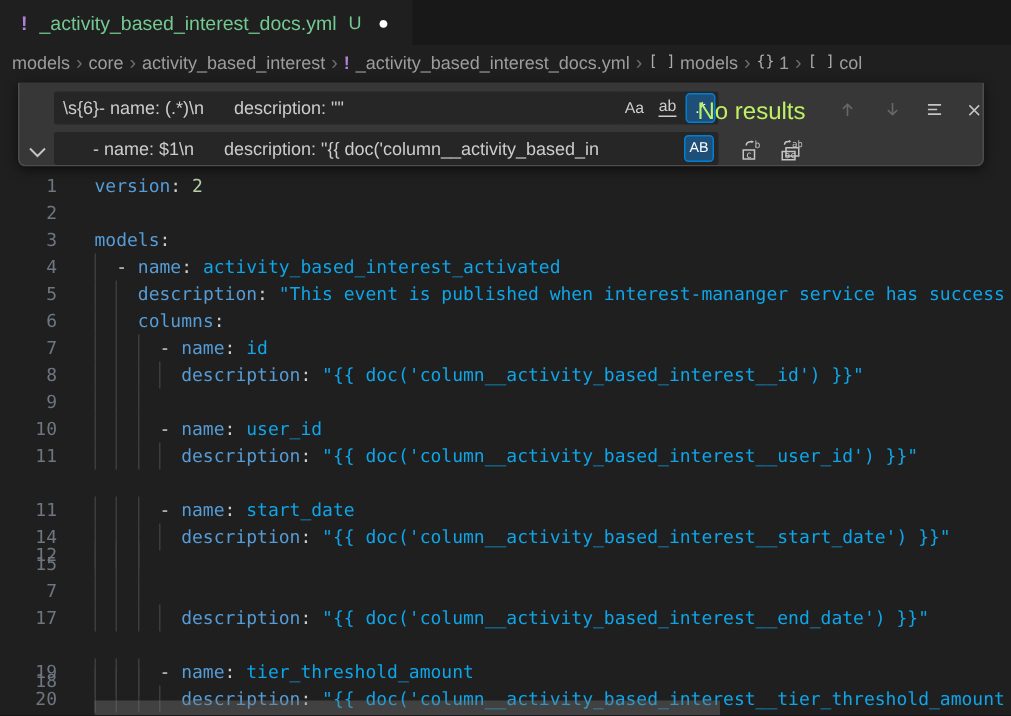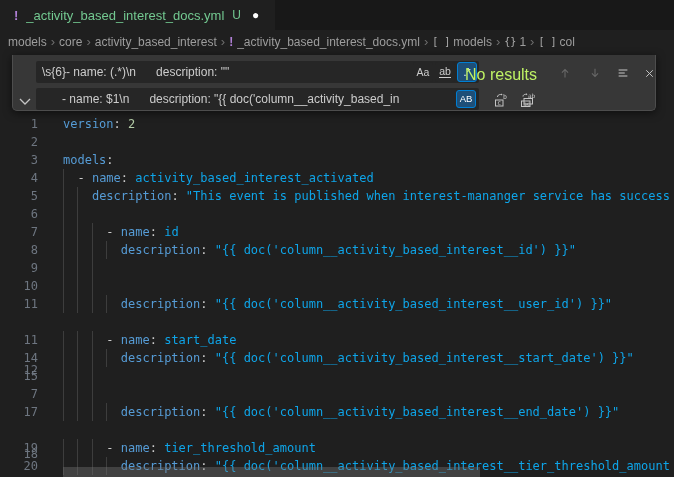--- a/index.html
+++ b/index.html
@@ -133,20 +133,21 @@
       <div class="line" style="top: 135px;">
         <span class="ln">5</span>
         <span class="guide" style="left: 63px;"></span>
         <span class="guide" style="left: 77.452px;"></span>
         <span class="code"><span class="t-p">    </span><span class="t-k">description</span><span class="t-p">: </span><span class="t-s">"This event is published when interest-mananger service has success</span></span>
       </div>
       <div class="line" style="top: 153px;">
         <span class="ln">6</span>
         <span class="guide" style="left: 63px;"></span>
         <span class="guide" style="left: 77.452px;"></span>
+        <span class="code"><span class="t-p">    </span><span class="t-k">columns</span><span class="t-p">:</span></span>
       </div>
       <div class="line" style="top: 171px;">
         <span class="ln">7</span>
         <span class="guide" style="left: 63px;"></span>
         <span class="guide" style="left: 77.452px;"></span>
         <span class="guide" style="left: 91.904px;"></span>
         <span class="code"><span class="t-p">      - </span><span class="t-k">name</span><span class="t-p">: </span><span class="t-s">id</span></span>
       </div>
       <div class="line" style="top: 189px;">
         <span class="ln">8</span>
@@ -161,20 +162,21 @@
         <span class="guide" style="left: 63px;"></span>
         <span class="guide" style="left: 77.452px;"></span>
         <span class="guide" style="left: 91.904px;"></span>
         <span class="code"></span>
       </div>
       <div class="line" style="top: 225px; text-decoration: underline;">
         <span class="ln">10</span>
         <span class="guide" style="left: 63px;"></span>
         <span class="guide" style="left: 77.452px;"></span>
         <span class="guide" style="left: 91.904px;"></span>
+        <span class="code"><span class="t-p">      - </span><span class="t-k">name</span><span class="t-p">: </span><span class="t-s">user_id</span></span>
       </div>
       <div class="line" style="top: 243px;">
         <span class="ln">11</span>
         <span class="guide" style="left: 63px;"></span>
         <span class="guide" style="left: 77.452px;"></span>
         <span class="guide" style="left: 91.904px;"></span>
         <span class="guide" style="left: 106.356px;"></span>
         <span class="code"><span class="t-p">        </span><span class="t-k">description</span><span class="t-p">: </span><span class="t-s">"{{ doc('column__activity_based_interest__user_id') }}"</span></span>
       </div>
       <div class="line" style="top: 261px; margin-top: 48px;">

